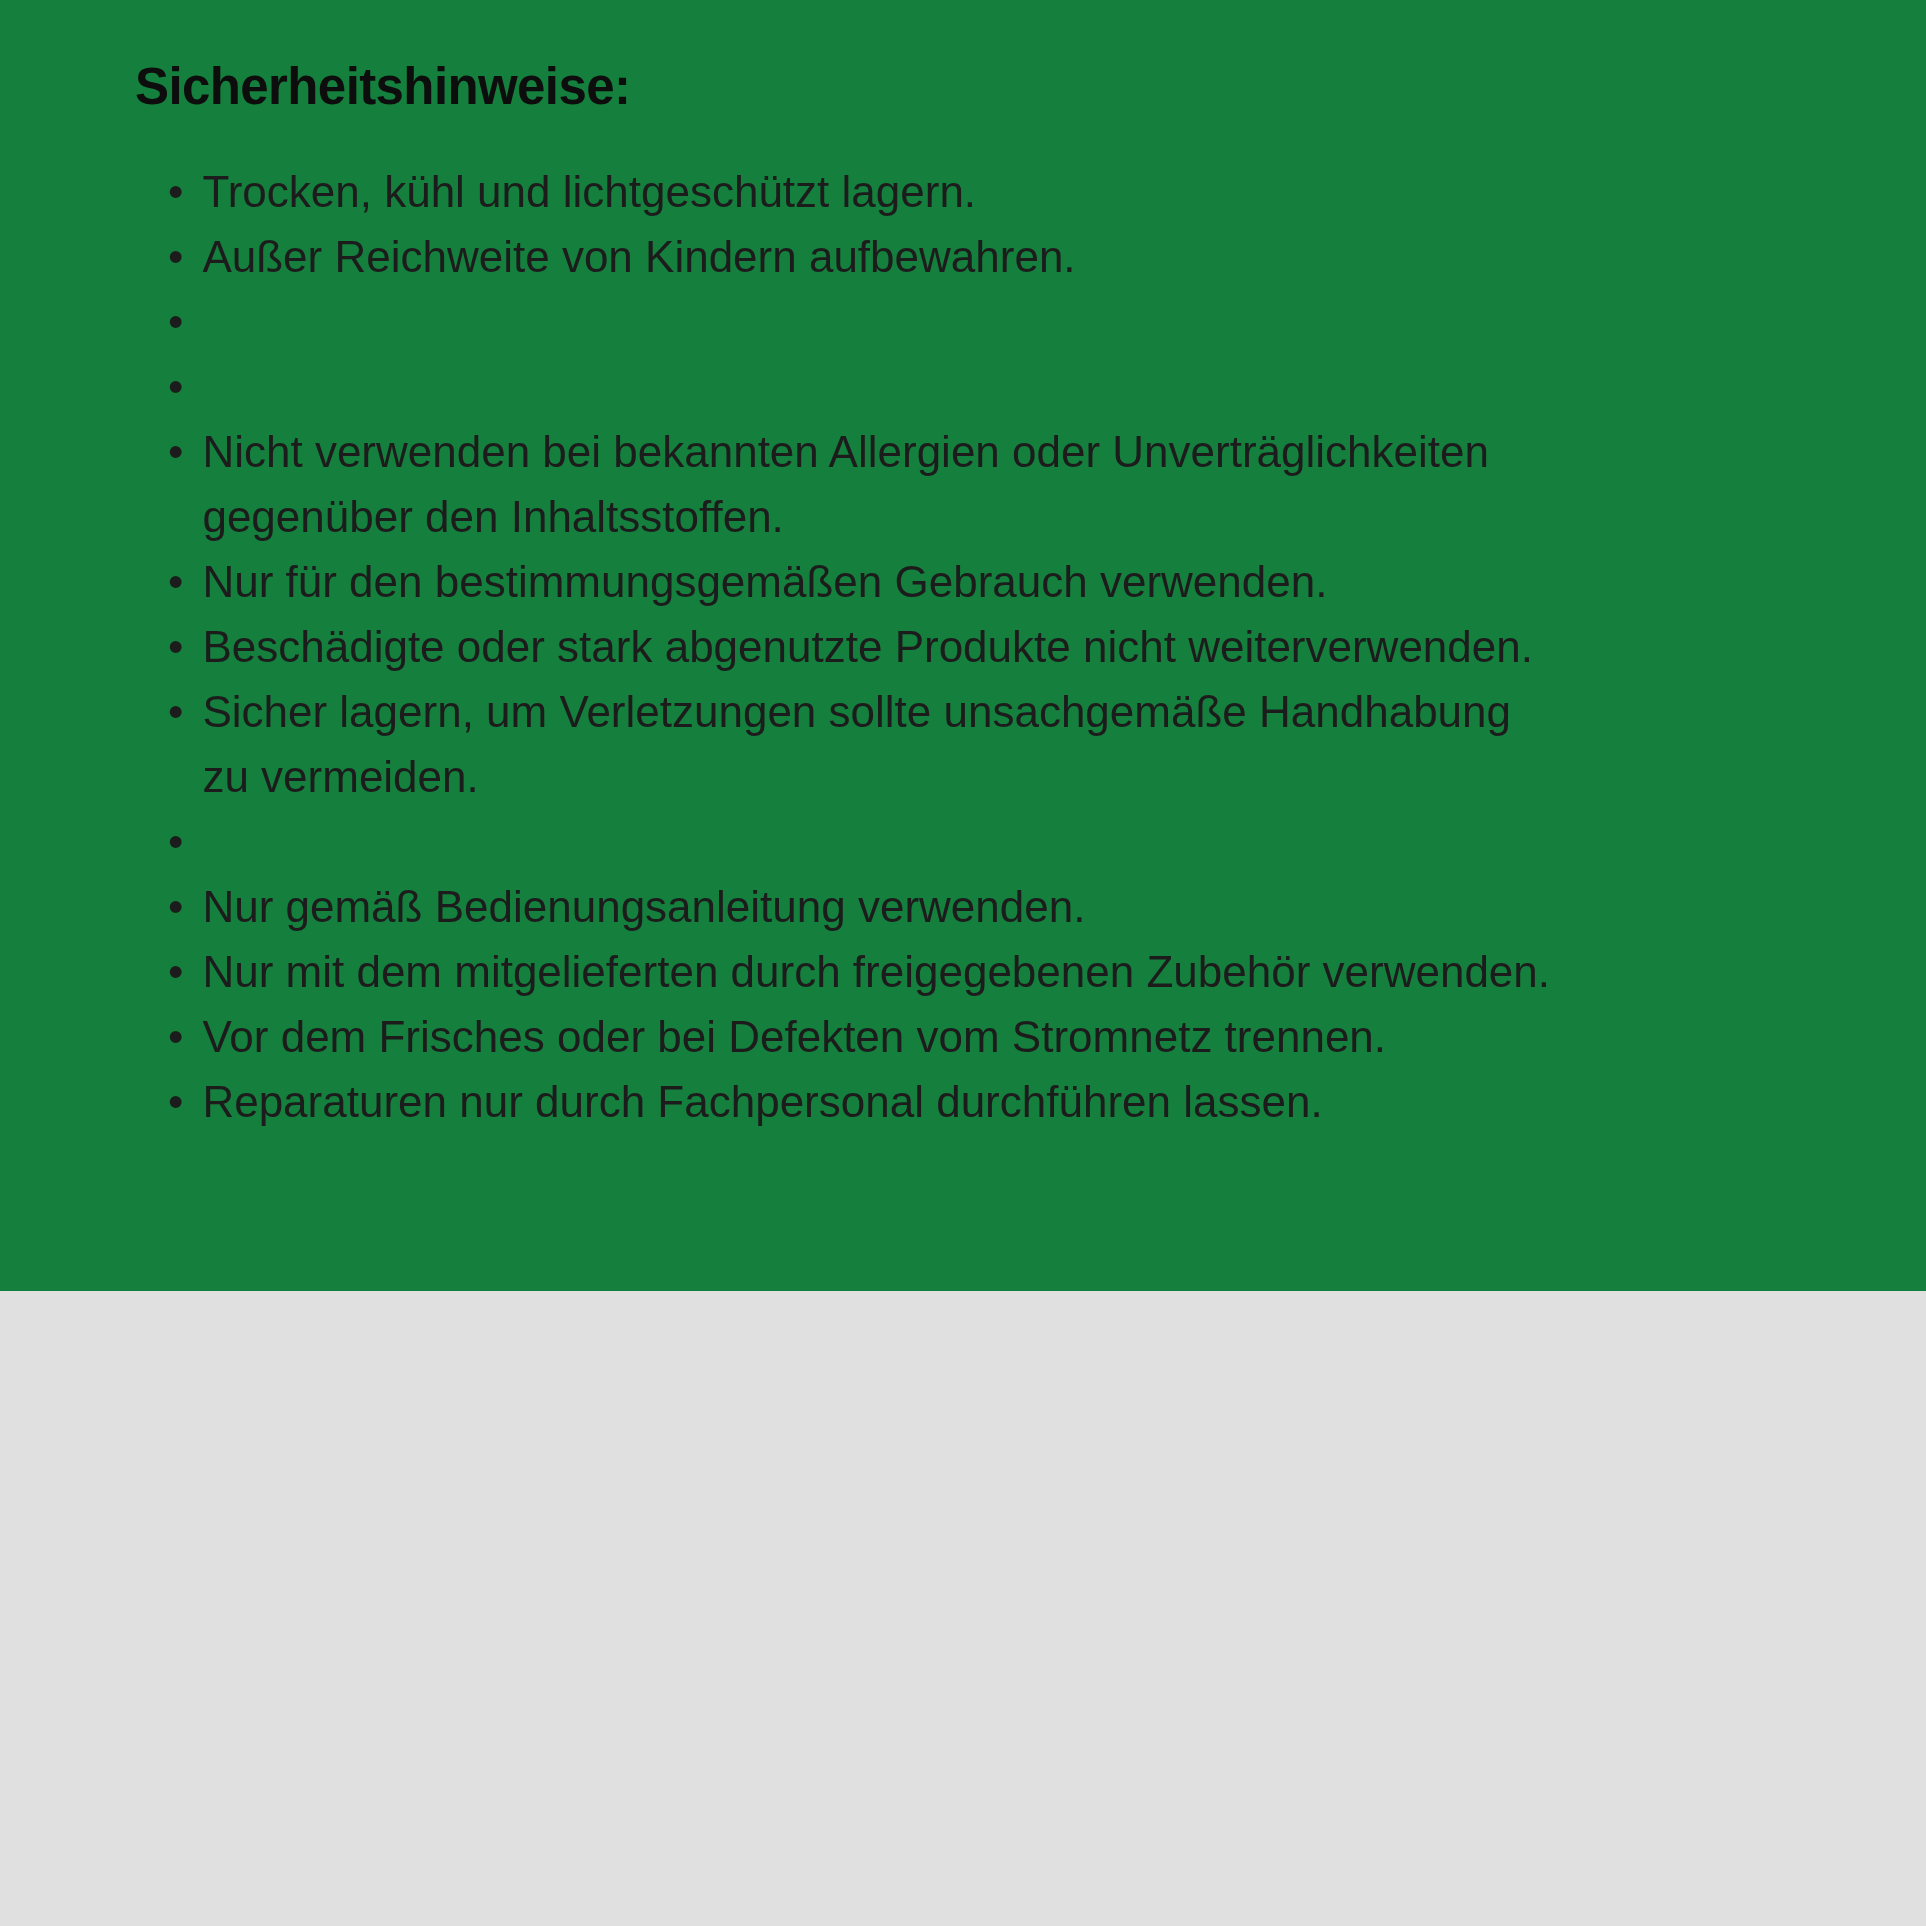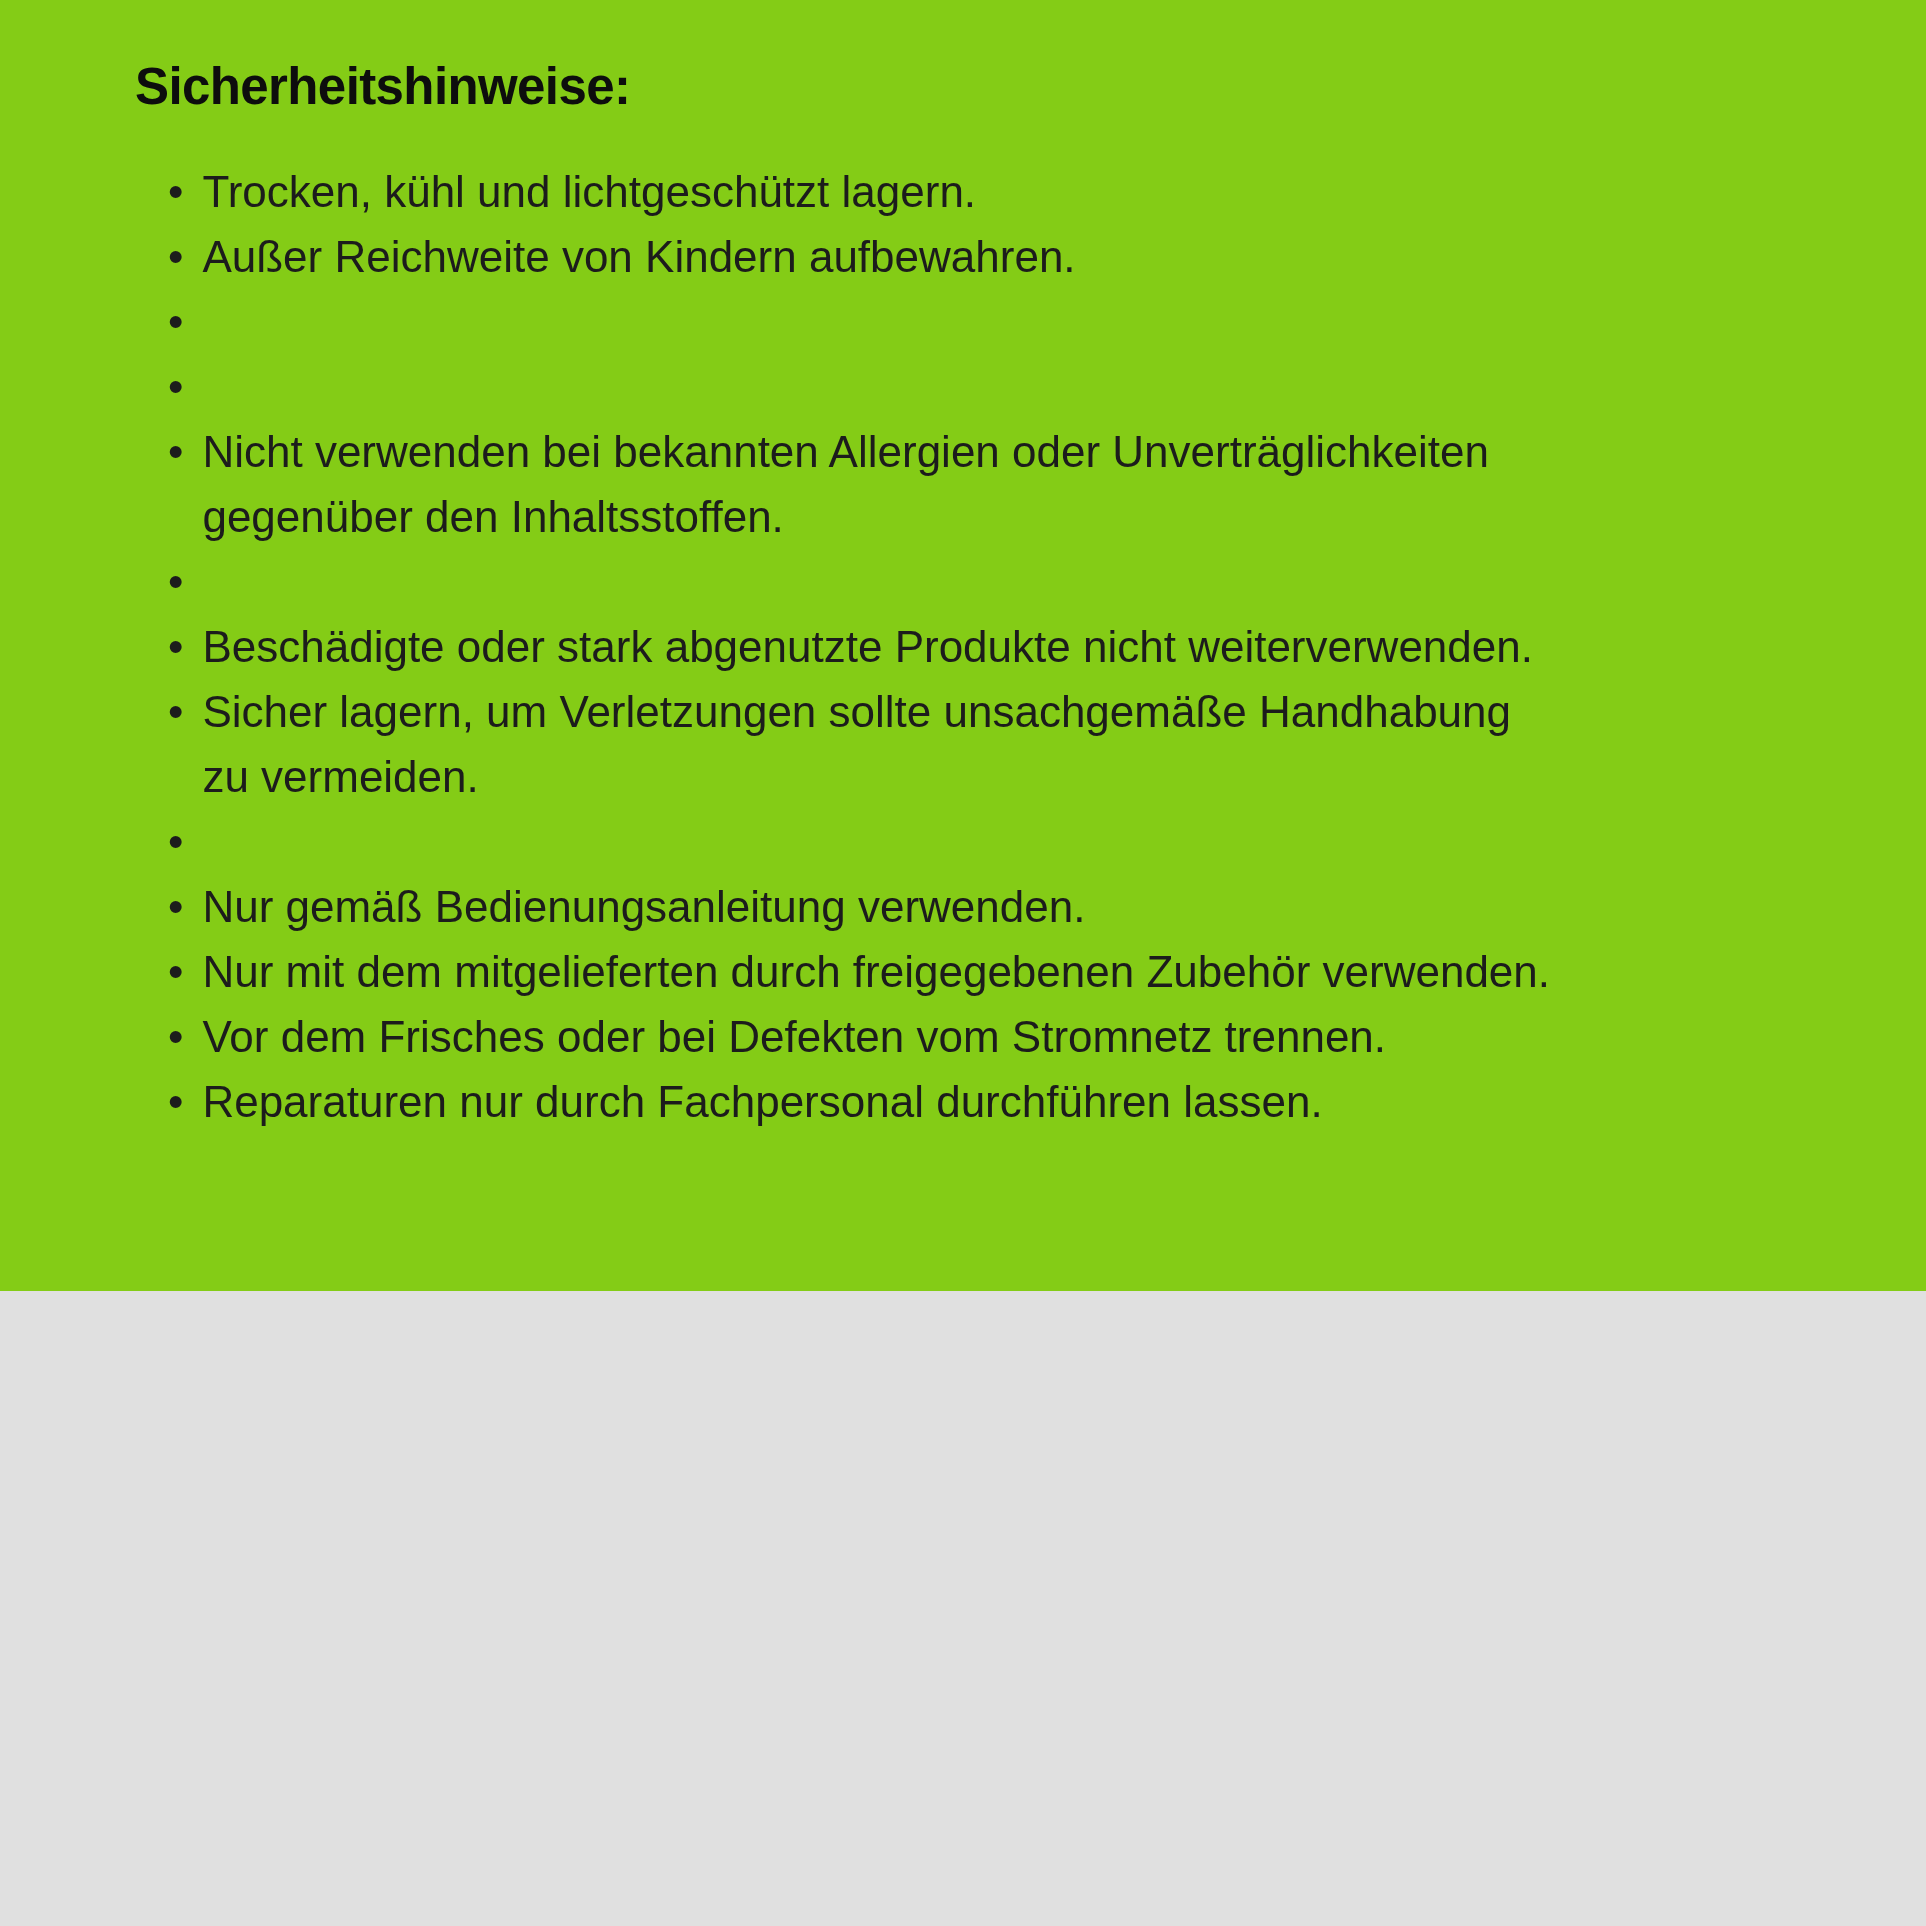--- a/index.html
+++ b/index.html
@@ -14,21 +14,21 @@
     font-family: "Liberation Sans", "DejaVu Sans", sans-serif;
     color: #1c1c1c;
     overflow: hidden;
   }
 
   .white-section {
     position: absolute;
     left: 0; top: 0;
     width: 1926px;
     height: 1291px;
-    background: #84cc16;
+    background: #15803d;
   }
 
   .gray-section {
     position: absolute;
     left: 0; top: 1291px;
     width: 1926px;
     height: 636px;
     background: #e0e0e0;
   }
 
@@ -89,20 +89,21 @@
         <div class="item">
           <span class="bullet">•</span>
         </div>
         <div class="item">
           <span class="bullet">•</span>
           <span class="text">Nicht verwenden bei bekannten Allergien oder Unverträglichkeiten
 gegenüber den Inhaltsstoffen.</span>
         </div>
         <div class="item">
           <span class="bullet">•</span>
+          <span class="text">Nur für den bestimmungsgemäßen Gebrauch verwenden.</span>
         </div>
         <div class="item">
           <span class="bullet">•</span>
           <span class="text">Beschädigte oder stark abgenutzte Produkte nicht weiterverwenden.</span>
         </div>
         <div class="item">
           <span class="bullet">•</span>
           <span class="text">Sicher lagern, um Verletzungen sollte unsachgemäße Handhabung
 zu vermeiden.</span>
         </div>

